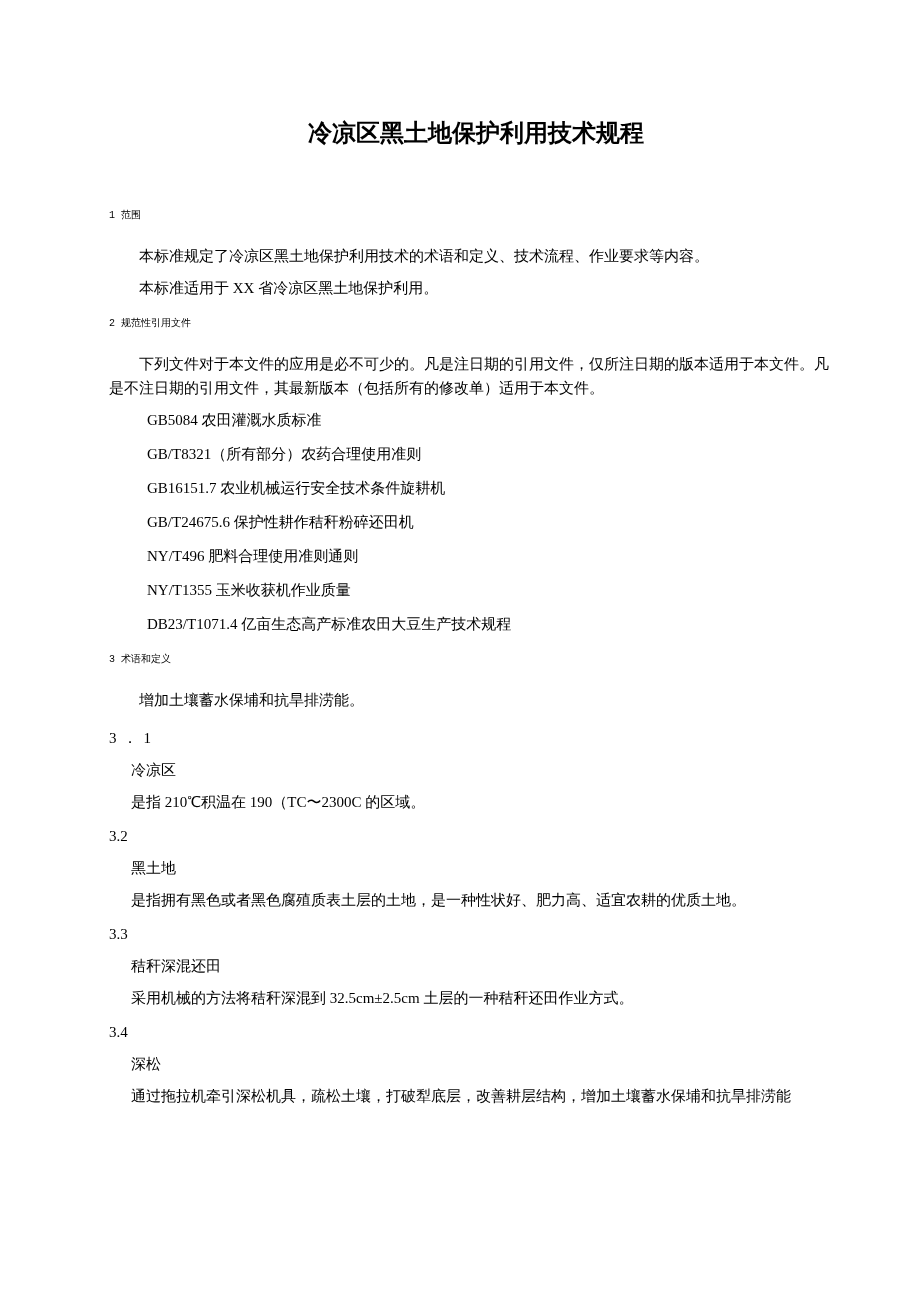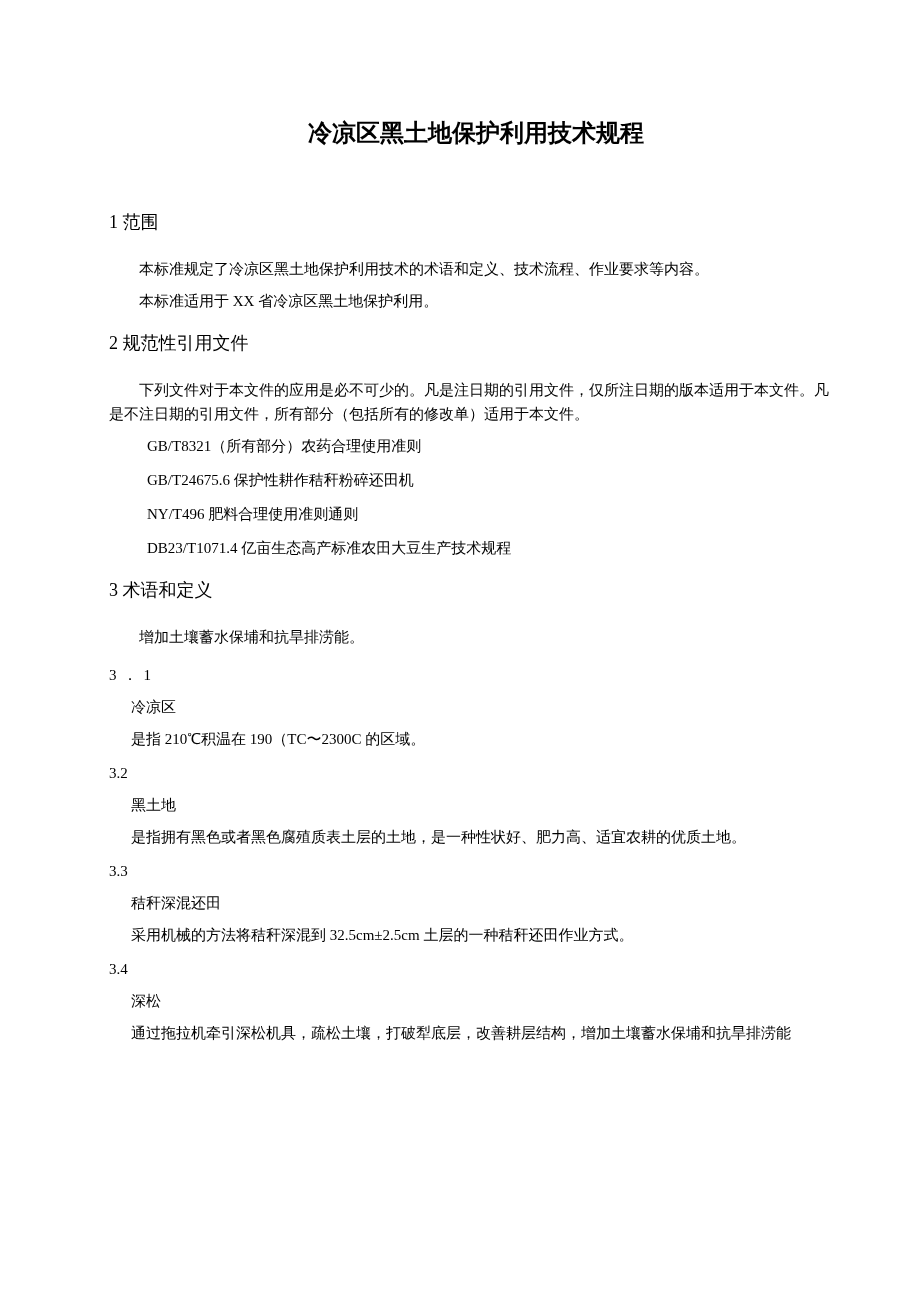--- a/index.html
+++ b/index.html
@@ -17,24 +17,24 @@
       line-height: 1.6;
     }
     .title {
       text-align: center;
       font-size: 24px;
       font-weight: bold;
       margin-bottom: 56px;
       font-family: "SimHei", "黑体", sans-serif;
     }
     .section-heading {
-      font-size: 18px;
+      font-size: 10px;
       margin-bottom: 20px;
       margin-top: 16px;
-      font-family: Liberation Serif, serif;
+      font-family: Liberation Mono, monospace;
     }
     .body-text {
       margin-bottom: 4px;
     }
     .body-text-block {
       margin-bottom: 14px;
     }
     .indent {
       text-indent: 2em;
     }
@@ -66,25 +66,28 @@
 </head>
 <body>
 
 <h1 class="title">冷凉区黑土地保护利用技术规程</h1>
 
 <div class="section-heading">1 范围</div>
 <div class="body-text indent">本标准规定了冷凉区黑土地保护利用技术的术语和定义、技术流程、作业要求等内容。</div>
 <div class="body-text-block indent">本标准适用于 XX 省冷凉区黑土地保护利用。</div>
 
 <div class="section-heading">2 规范性引用文件</div>
-<div class="body-text indent">下列文件对于本文件的应用是必不可少的。凡是注日期的引用文件，仅所注日期的版本适用于本文件。凡是不注日期的引用文件，所有部分（包括所有的修改单）适用于本文件。</div>
+<div class="body-text indent">下列文件对于本文件的应用是必不可少的。凡是注日期的引用文件，仅所注日期的版本适用于本文件。凡是不注日期的引用文件，其最新版本（包括所有的修改单）适用于本文件。</div>
 <div class="ref-list">
+  <div class="ref-item">GB5084 农田灌溉水质标准</div>
   <div class="ref-item">GB/T8321（所有部分）农药合理使用准则</div>
+  <div class="ref-item">GB16151.7 农业机械运行安全技术条件旋耕机</div>
   <div class="ref-item">GB/T24675.6 保护性耕作秸秆粉碎还田机</div>
   <div class="ref-item">NY/T496 肥料合理使用准则通则</div>
+  <div class="ref-item">NY/T1355 玉米收获机作业质量</div>
   <div class="ref-item">DB23/T1071.4 亿亩生态高产标准农田大豆生产技术规程</div>
 </div>
 
 <div class="section-heading">3 术语和定义</div>
 <div class="body-text-block indent">增加土壤蓄水保埔和抗旱排涝能。</div>
 
 <div class="term-num spaced">3．1</div>
 <div class="term-name">冷凉区</div>
 <div class="term-desc">是指 210℃积温在 190（TC〜2300C 的区域。</div>
 

